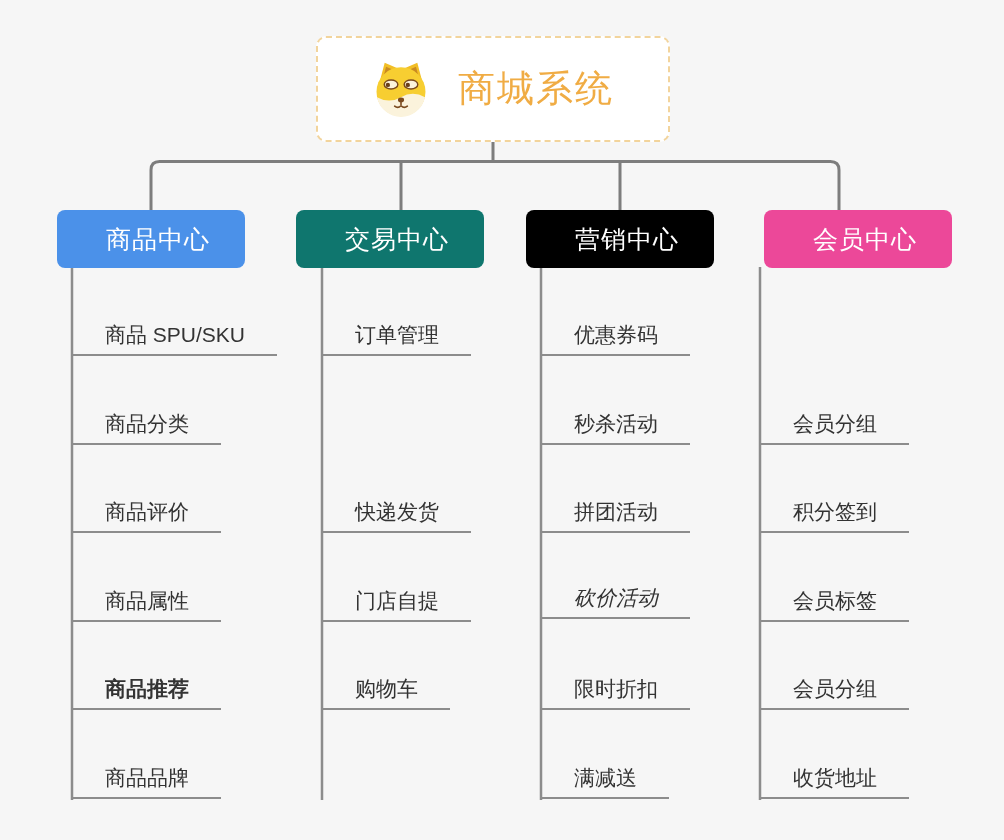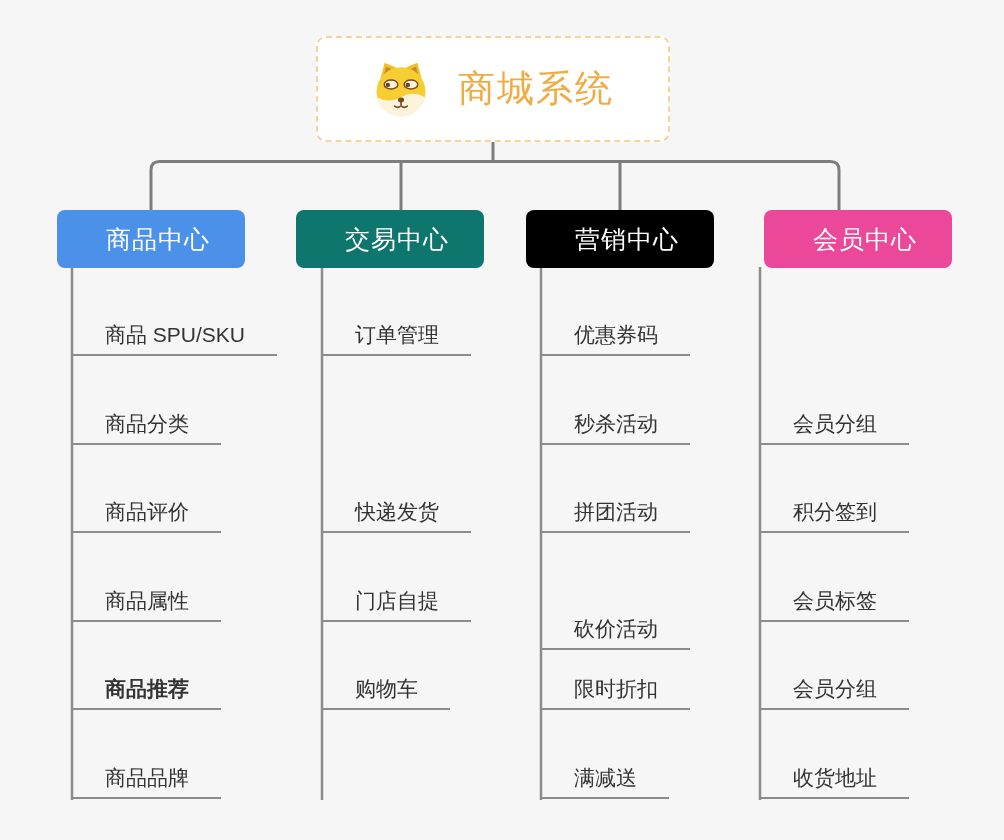--- a/index.html
+++ b/index.html
@@ -105,21 +105,21 @@
   <div class="leaf" style="left:72px;top:762px;">商品品牌</div>
 
   <div class="leaf" style="left:322px;top:319px;">订单管理</div>
   <div class="leaf" style="left:322px;top:496px;">快递发货</div>
   <div class="leaf" style="left:322px;top:585px;">门店自提</div>
   <div class="leaf" style="left:322px;top:673px;">购物车</div>
 
   <div class="leaf" style="left:541px;top:319px;">优惠券码</div>
   <div class="leaf" style="left:541px;top:408px;">秒杀活动</div>
   <div class="leaf" style="left:541px;top:496px;">拼团活动</div>
-  <div class="leaf" style="left:541px;top:613px;">砍价活动</div>
+  <div class="leaf" style="left:541px;top:582px;font-style:italic;">砍价活动</div>
   <div class="leaf" style="left:541px;top:673px;">限时折扣</div>
   <div class="leaf" style="left:541px;top:762px;">满减送</div>
 
   <div class="leaf" style="left:760px;top:408px;">会员分组</div>
   <div class="leaf" style="left:760px;top:496px;">积分签到</div>
   <div class="leaf" style="left:760px;top:585px;">会员标签</div>
   <div class="leaf" style="left:760px;top:673px;">会员分组</div>
   <div class="leaf" style="left:760px;top:762px;">收货地址</div>
 
 </div>

